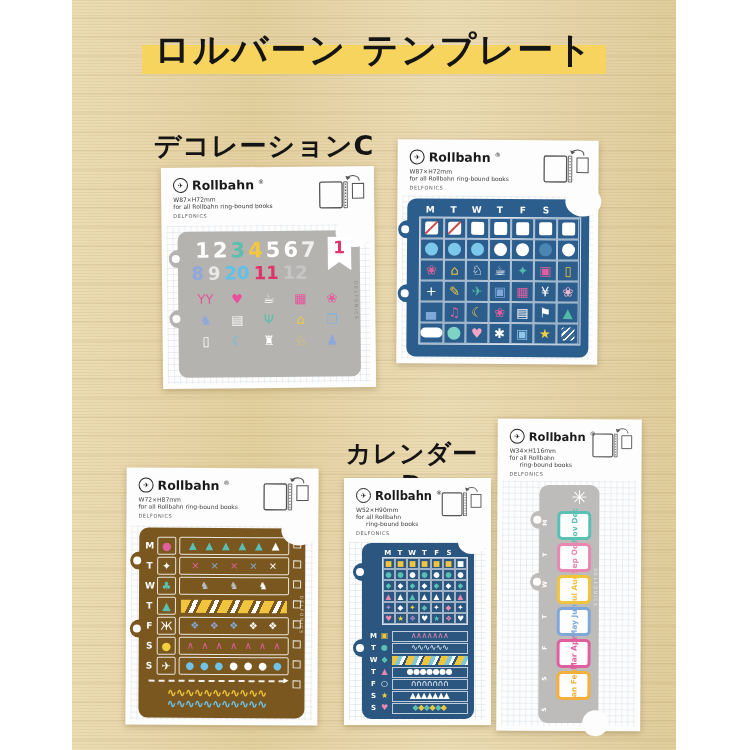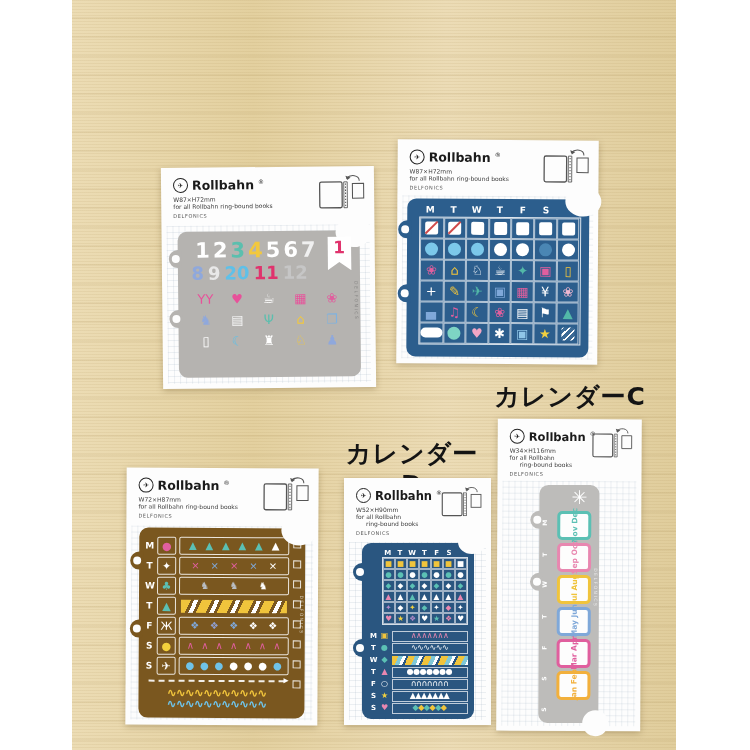--- a/index.html
+++ b/index.html
@@ -100,22 +100,25 @@
   .cc-m span{writing-mode:vertical-rl;transform:rotate(180deg);font-size:7.5px;font-weight:bold;white-space:pre;}
   .cc-wd{position:absolute;left:2px;top:34px;bottom:10px;display:flex;flex-direction:column;justify-content:space-between;}
   .cc-wd span{color:#fff;font-size:6px;font-weight:bold;transform:rotate(-90deg);display:block;}
 </style>
 </head>
 <body>
 
 <div class="canvas">
   <div class="photo"></div>
 
-
-  <div class="plabel" style="left:490px;top:380px;width:160px;font-size:25px;">カレンダーC</div>
+  <div class="title-wrap">
+    <span class="title">ロルバーン テンプレート</span>
+  </div>
+
+  <div class="plabel" style="left:148px;top:128px;width:232px;font-size:27px;">デコレーションC</div>
   <div class="plabel" style="left:342px;top:437px;width:140px;font-size:25px;">カレンダーD</div>
 
   <div class="pkg" style="left:162px;top:167px;width:213px;height:221px;transform:rotate(-0.6deg);">
     <div class="pkg-head">
       <div class="brand-row">
         <span class="logo">✈</span>
         <span class="brand">Rollbahn</span>
         <span class="reg">®</span>
       </div>
       <div class="size">W87×H72mm</div>

